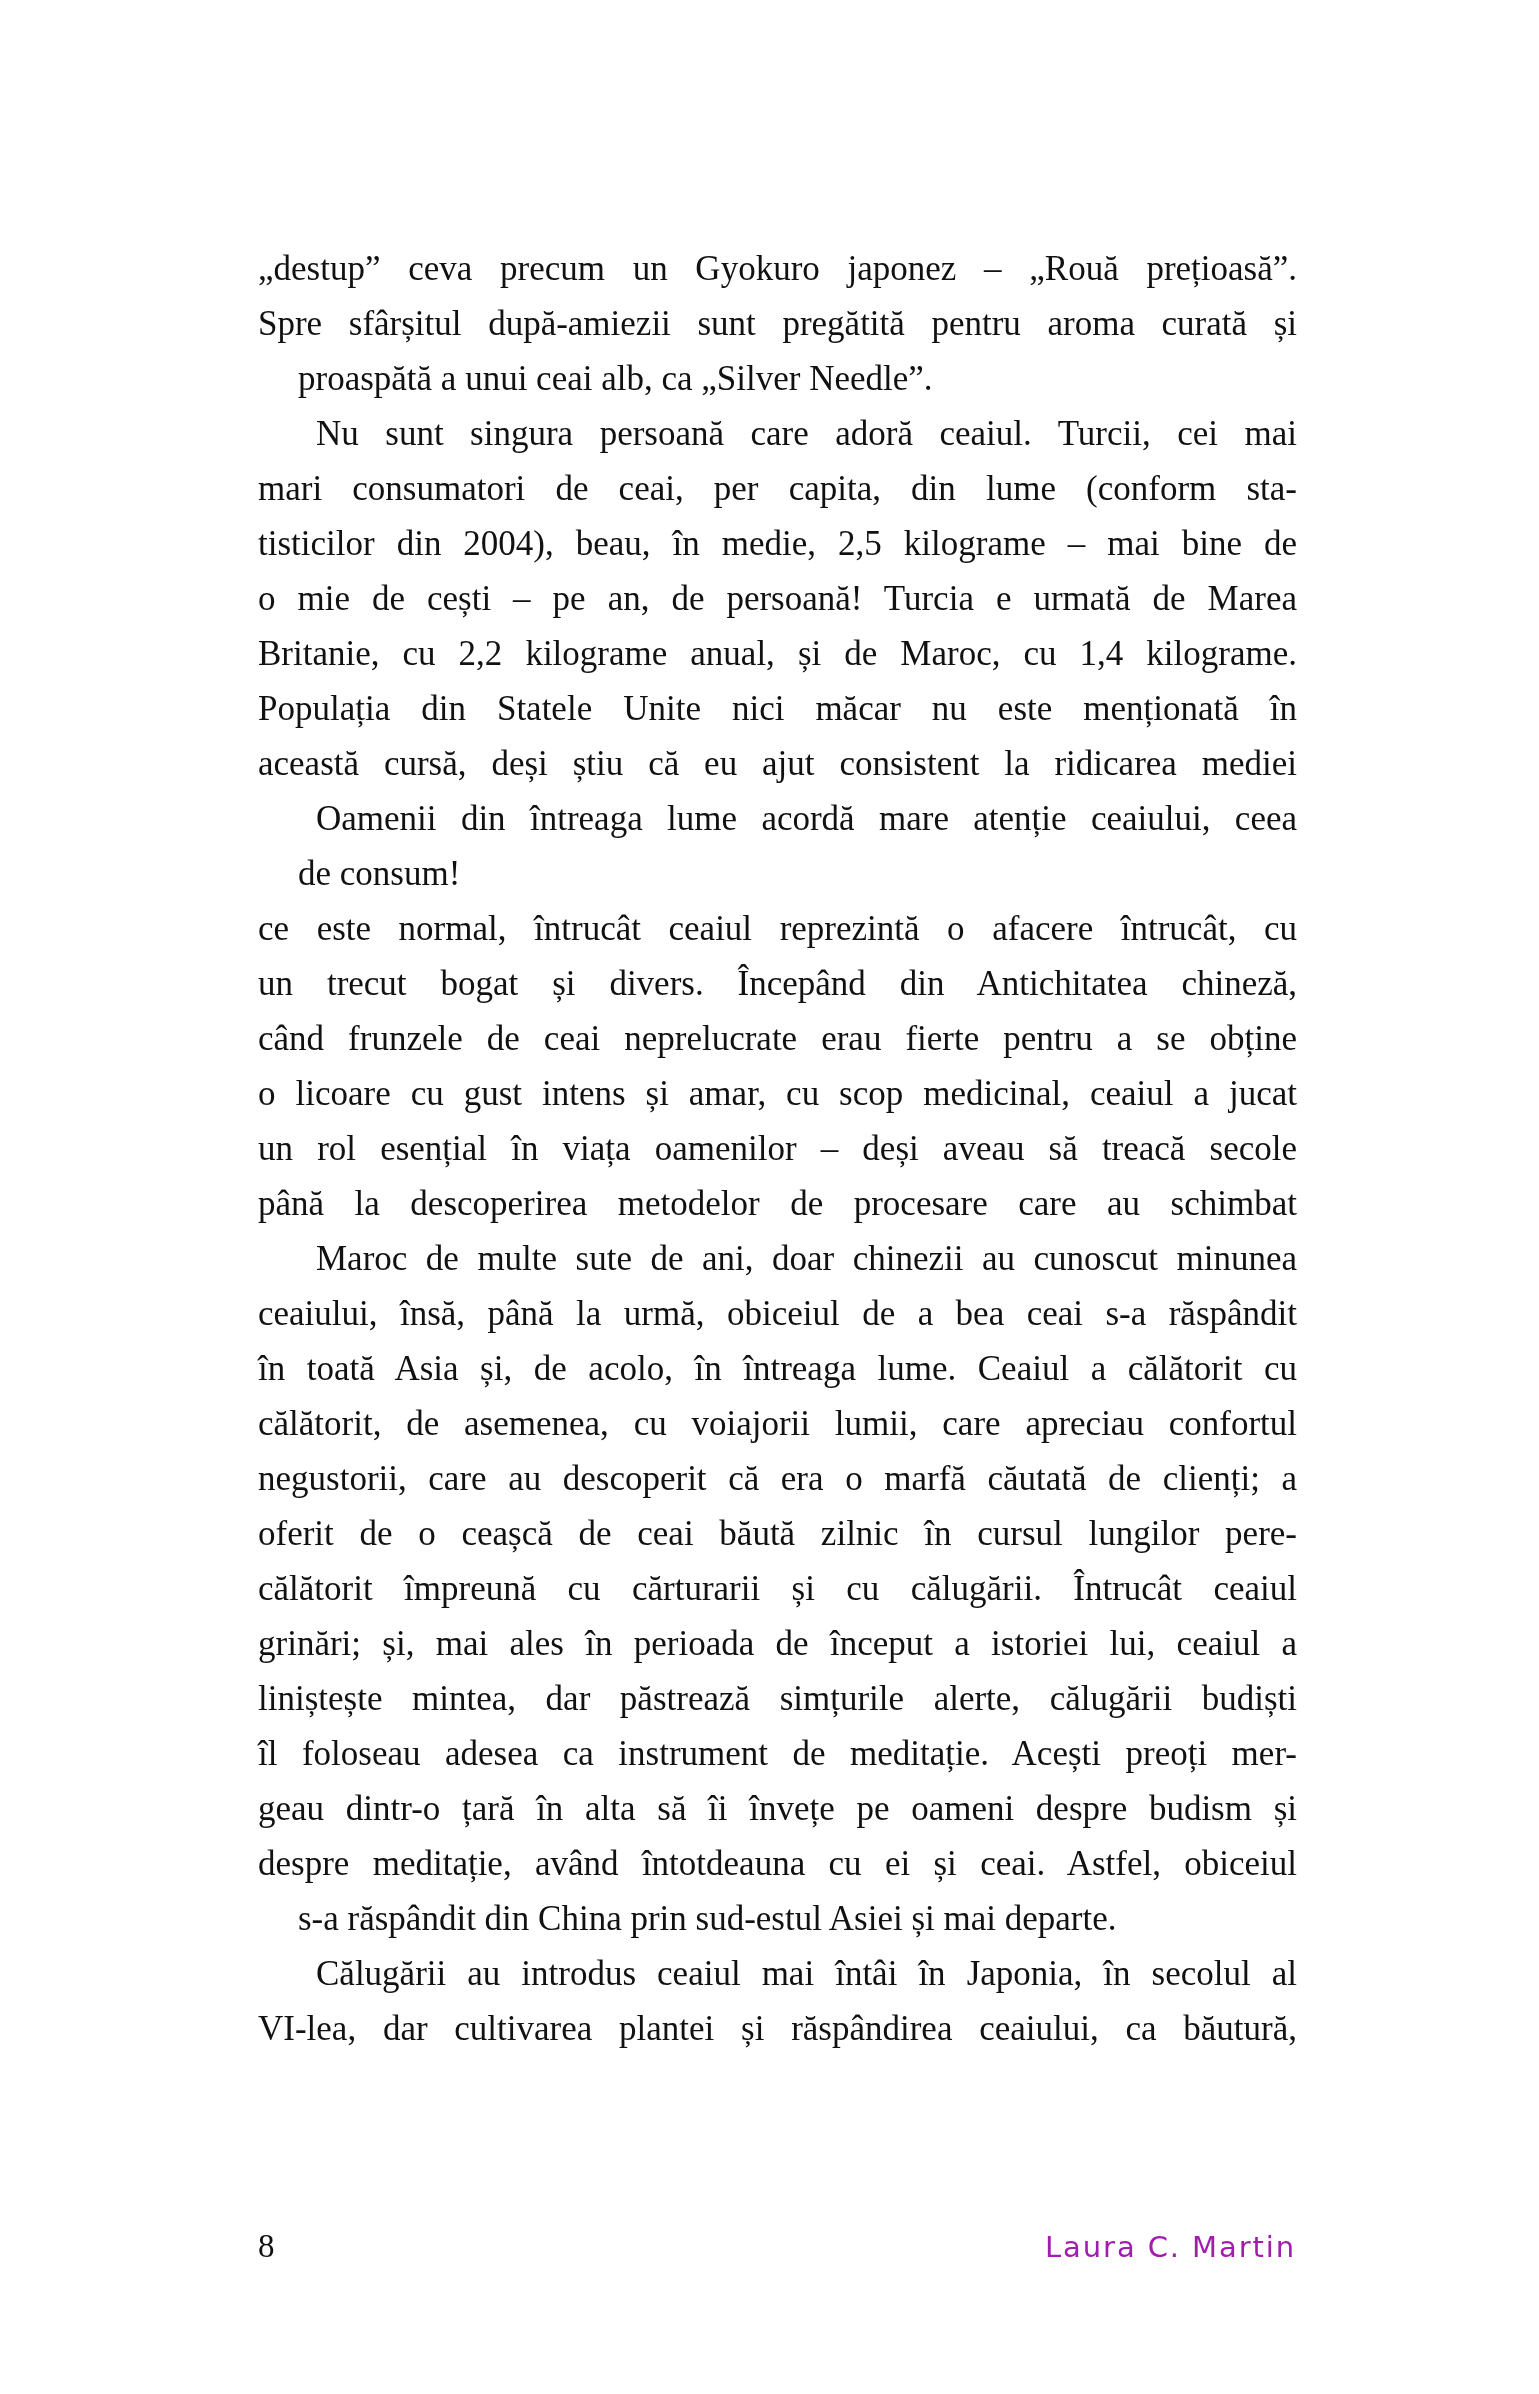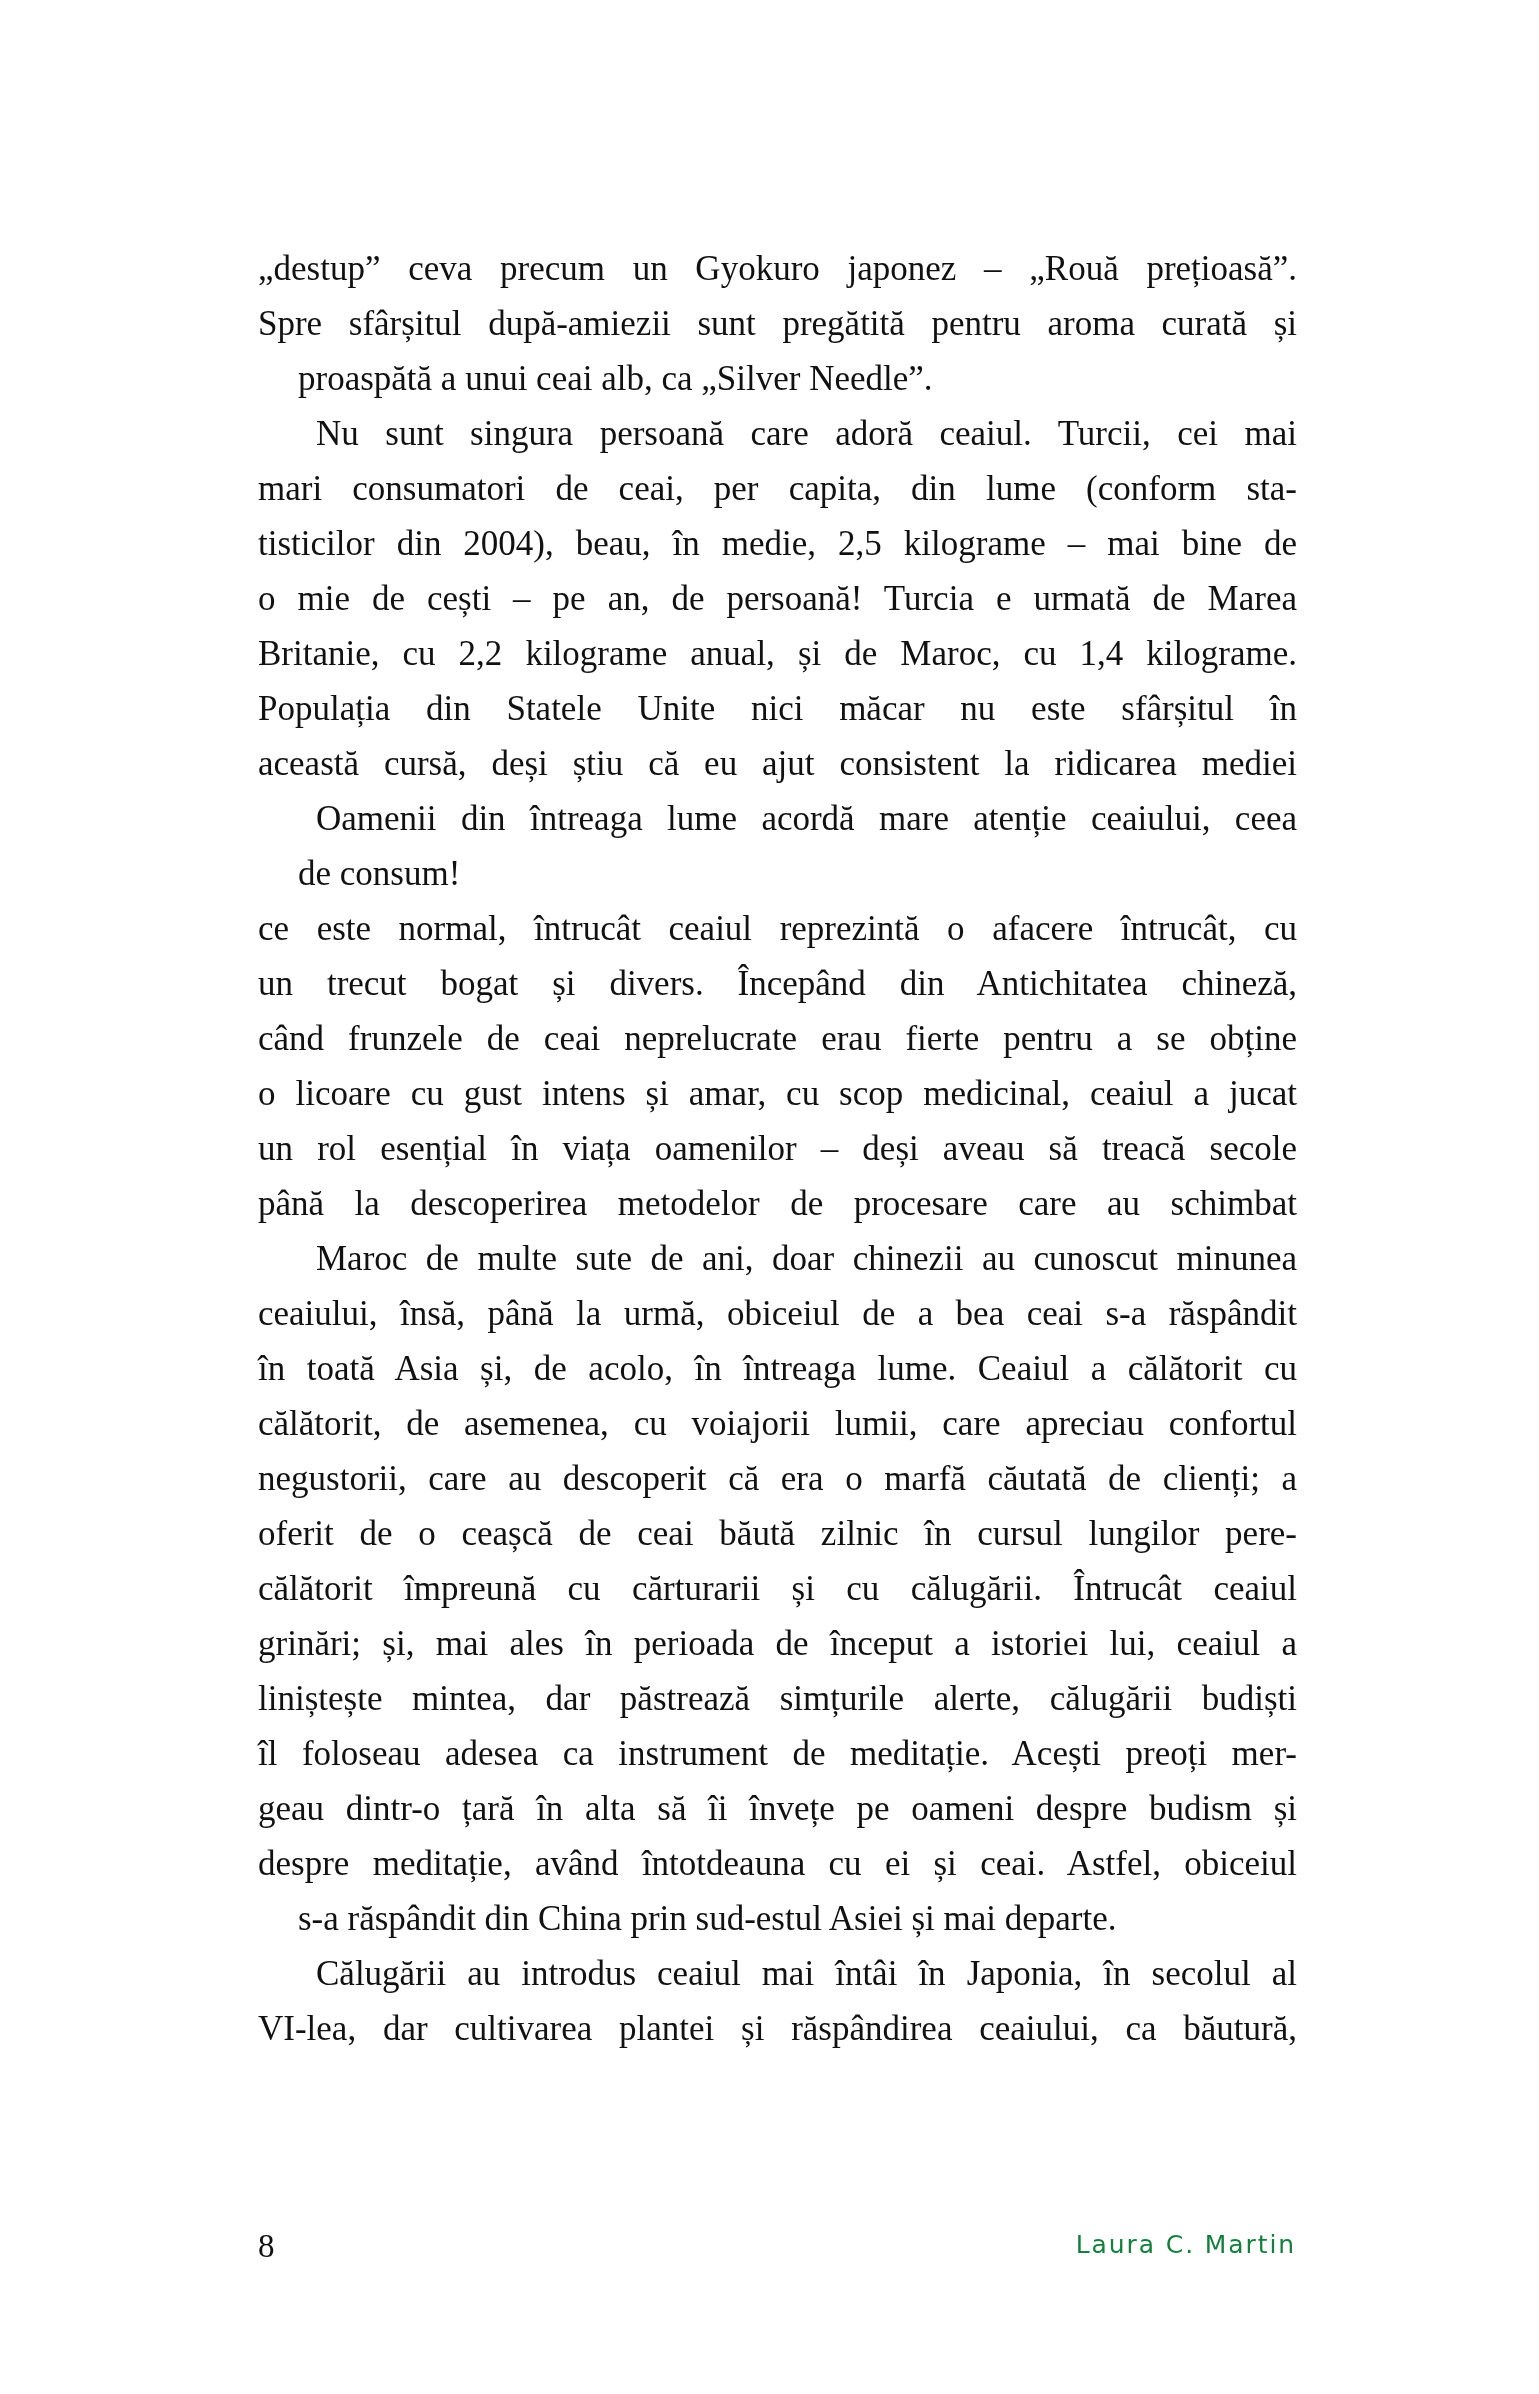--- a/index.html
+++ b/index.html
@@ -5,36 +5,36 @@
   html, body { margin:0; padding:0; background:#ffffff; }
   body { width:1539px; height:2394px; position:relative; overflow:hidden; }
   .page { position:absolute; left:0; top:0; width:1539px; height:2394px; background:#fff; }
   .text-block { position:absolute; left:258px; top:241px; width:1039px;
     font-family:"Liberation Serif", "DejaVu Serif", serif; font-size:35px;
     line-height:55px; color:#111; }
   .line { display:block; white-space:nowrap; text-align:justify; text-align-last:justify; height:55px; overflow:visible; }
   .line.last { text-align-last:left;margin-left:40px; }
   .line.indent { padding-left:58px; }
   .footer-num { position:absolute; left:258px; top:2228px; font-family:"Liberation Serif", serif; font-size:33px; color:#111; }
-  .footer-author { position:absolute; right:243px; top:2230px; font-family:"DejaVu Sans", "Liberation Sans", sans-serif; font-size:25px; letter-spacing:1.9px; color:#15803d; }
+  .footer-author { position:absolute; right:243px; top:2230px; font-family:"DejaVu Sans", "Liberation Sans", sans-serif; font-size:29px; letter-spacing:1.9px; color:#a21caf; }
 </style>
 </head>
 <body>
 
 <div class="page">
   <div class="text-block" id="text-block">
       <span class="line">„destup” ceva precum un Gyokuro japonez – „Rouă prețioasă”.</span>
       <span class="line">Spre sfârșitul după-amiezii sunt pregătită pentru aroma curată și</span>
       <span class="line last">proaspătă a unui ceai alb, ca „Silver Needle”.</span>
       <span class="line indent">Nu sunt singura persoană care adoră ceaiul. Turcii, cei mai</span>
       <span class="line">mari consumatori de ceai, per capita, din lume (conform sta-</span>
       <span class="line">tisticilor din 2004), beau, în medie, 2,5 kilograme – mai bine de</span>
       <span class="line">o mie de cești – pe an, de persoană! Turcia e urmată de Marea</span>
       <span class="line">Britanie, cu 2,2 kilograme anual, și de Maroc, cu 1,4 kilograme.</span>
-      <span class="line">Populația din Statele Unite nici măcar nu este sfârșitul în</span>
+      <span class="line">Populația din Statele Unite nici măcar nu este menționată în</span>
       <span class="line">această cursă, deși știu că eu ajut consistent la ridicarea mediei</span>
       <span class="line indent">Oamenii din întreaga lume acordă mare atenție ceaiului, ceea</span>
       <span class="line last">de consum!</span>
       <span class="line">ce este normal, întrucât ceaiul reprezintă o afacere întrucât, cu</span>
       <span class="line">un trecut bogat și divers. Începând din Antichitatea chineză,</span>
       <span class="line">când frunzele de ceai neprelucrate erau fierte pentru a se obține</span>
       <span class="line">o licoare cu gust intens și amar, cu scop medicinal, ceaiul a jucat</span>
       <span class="line">un rol esențial în viața oamenilor – deși aveau să treacă secole</span>
       <span class="line">până la descoperirea metodelor de procesare care au schimbat</span>
       <span class="line indent">Maroc de multe sute de ani, doar chinezii au cunoscut minunea</span>

